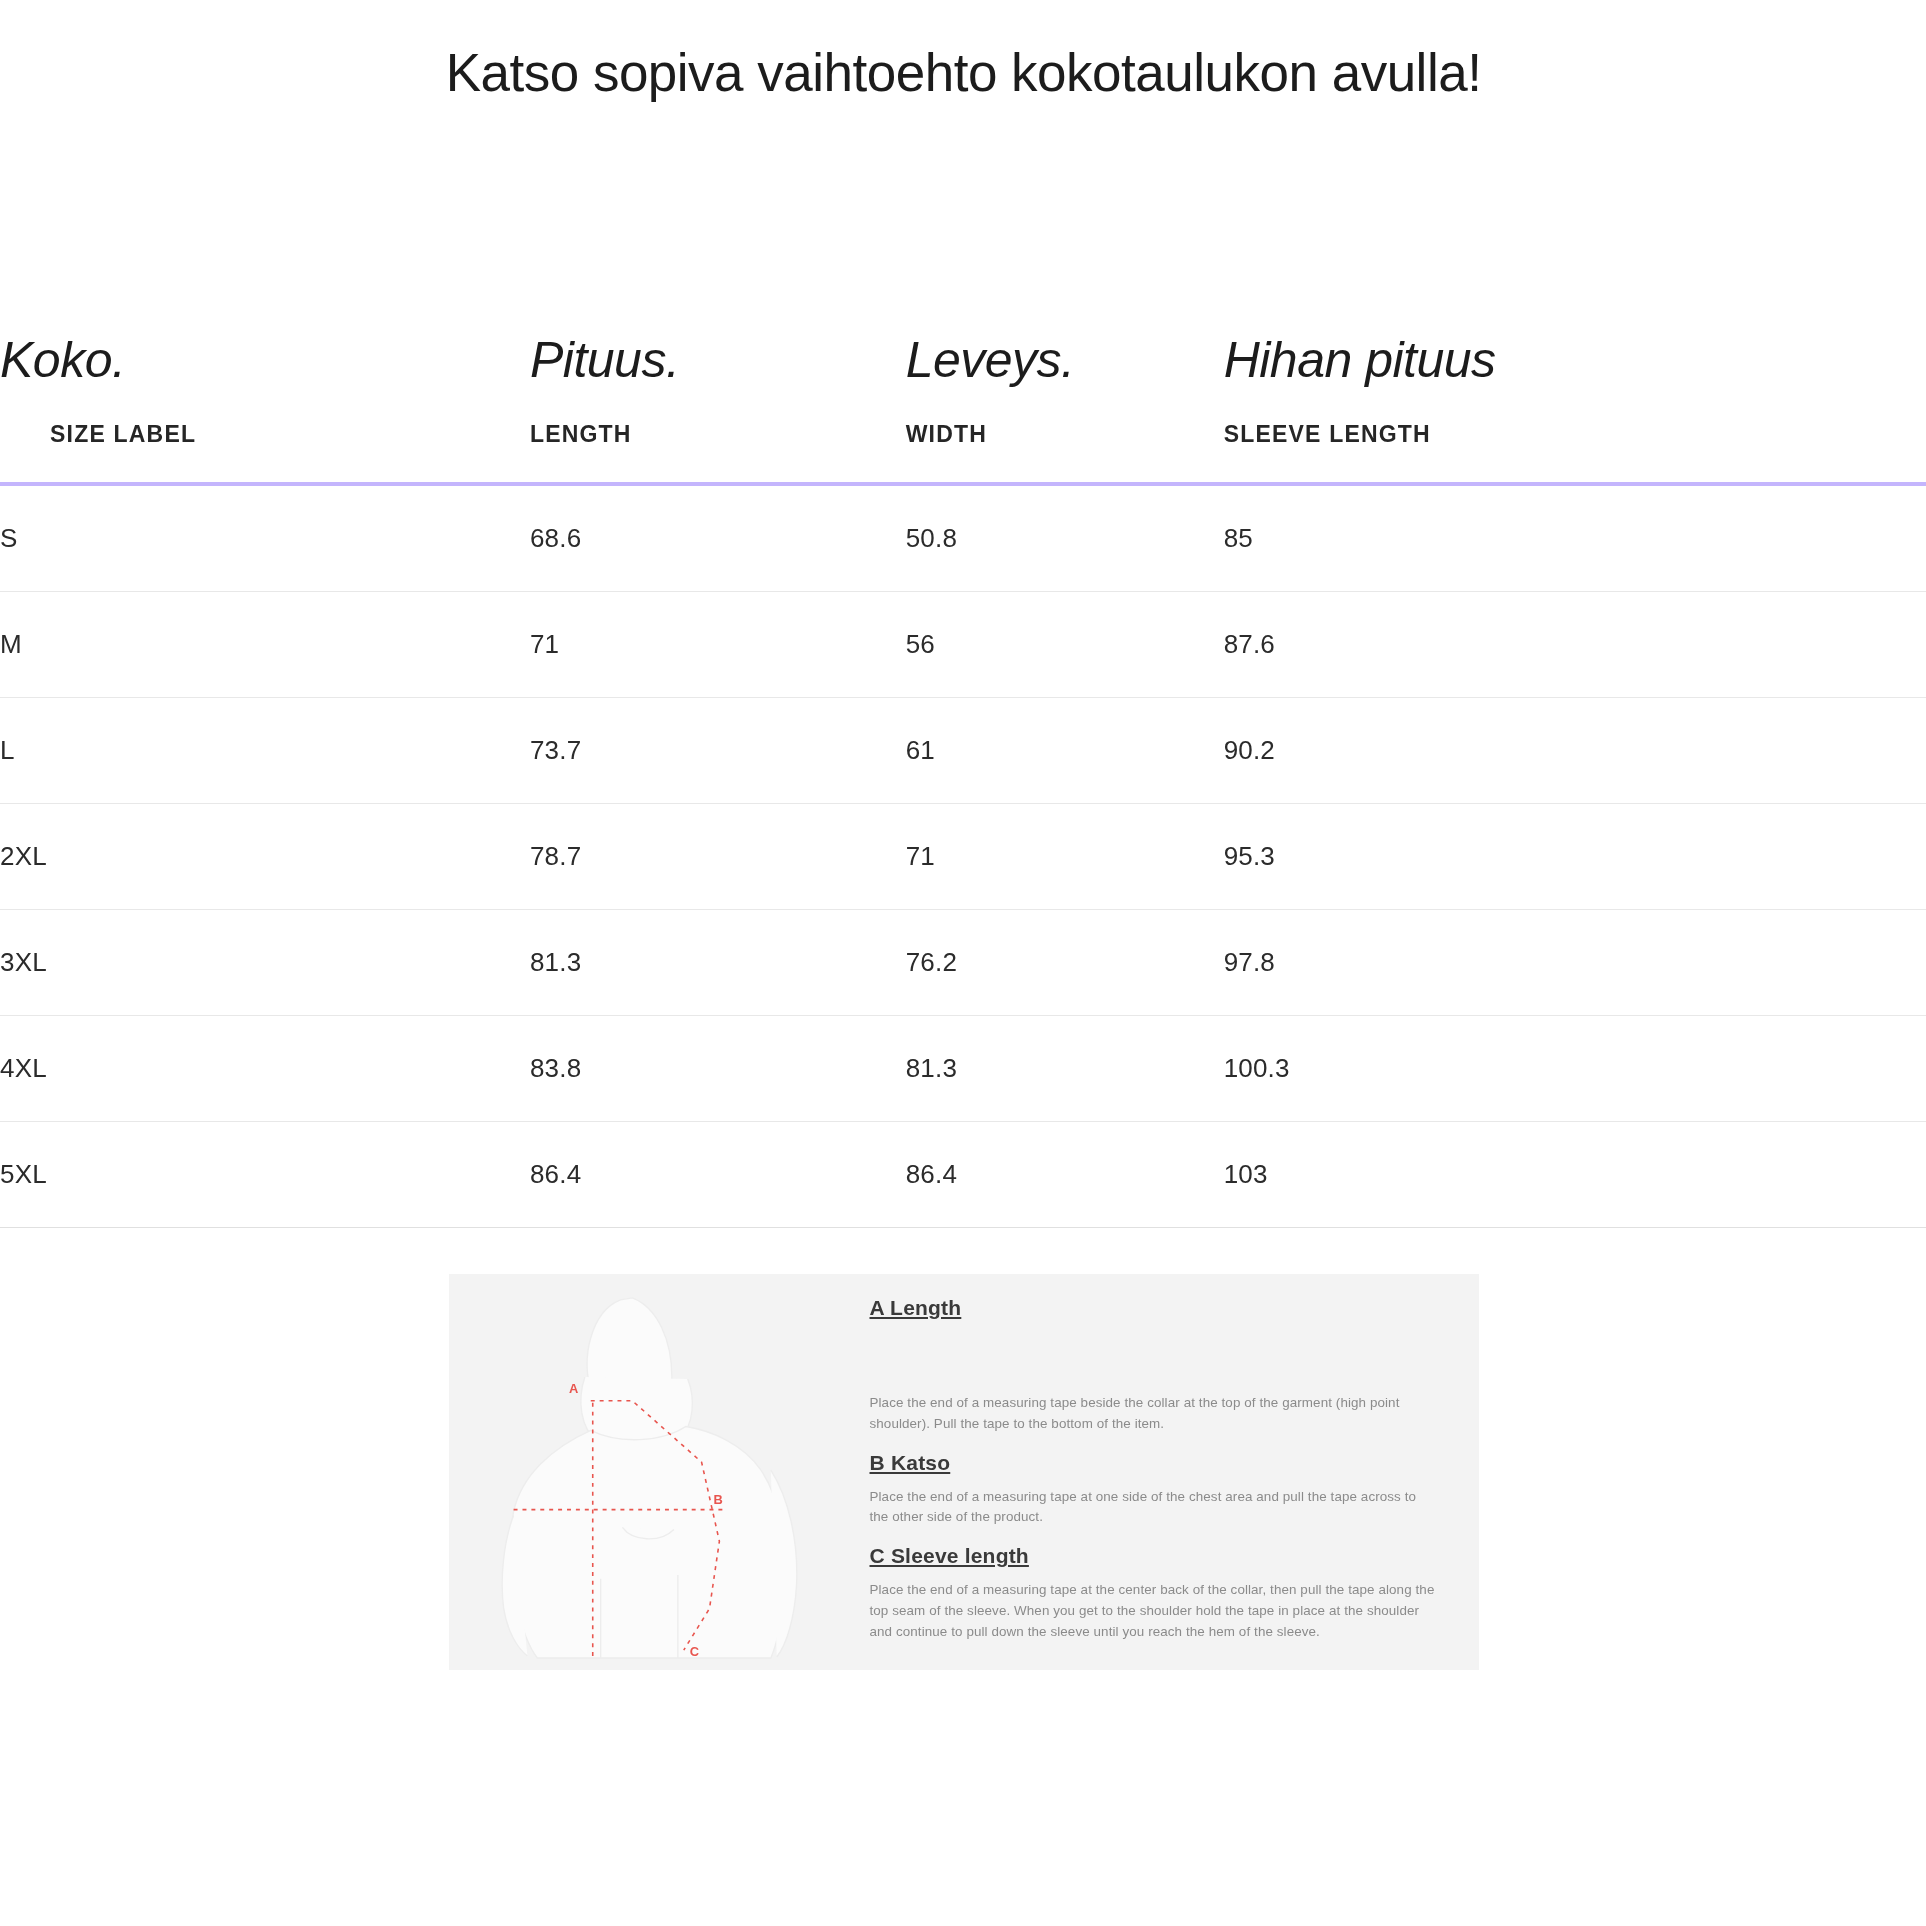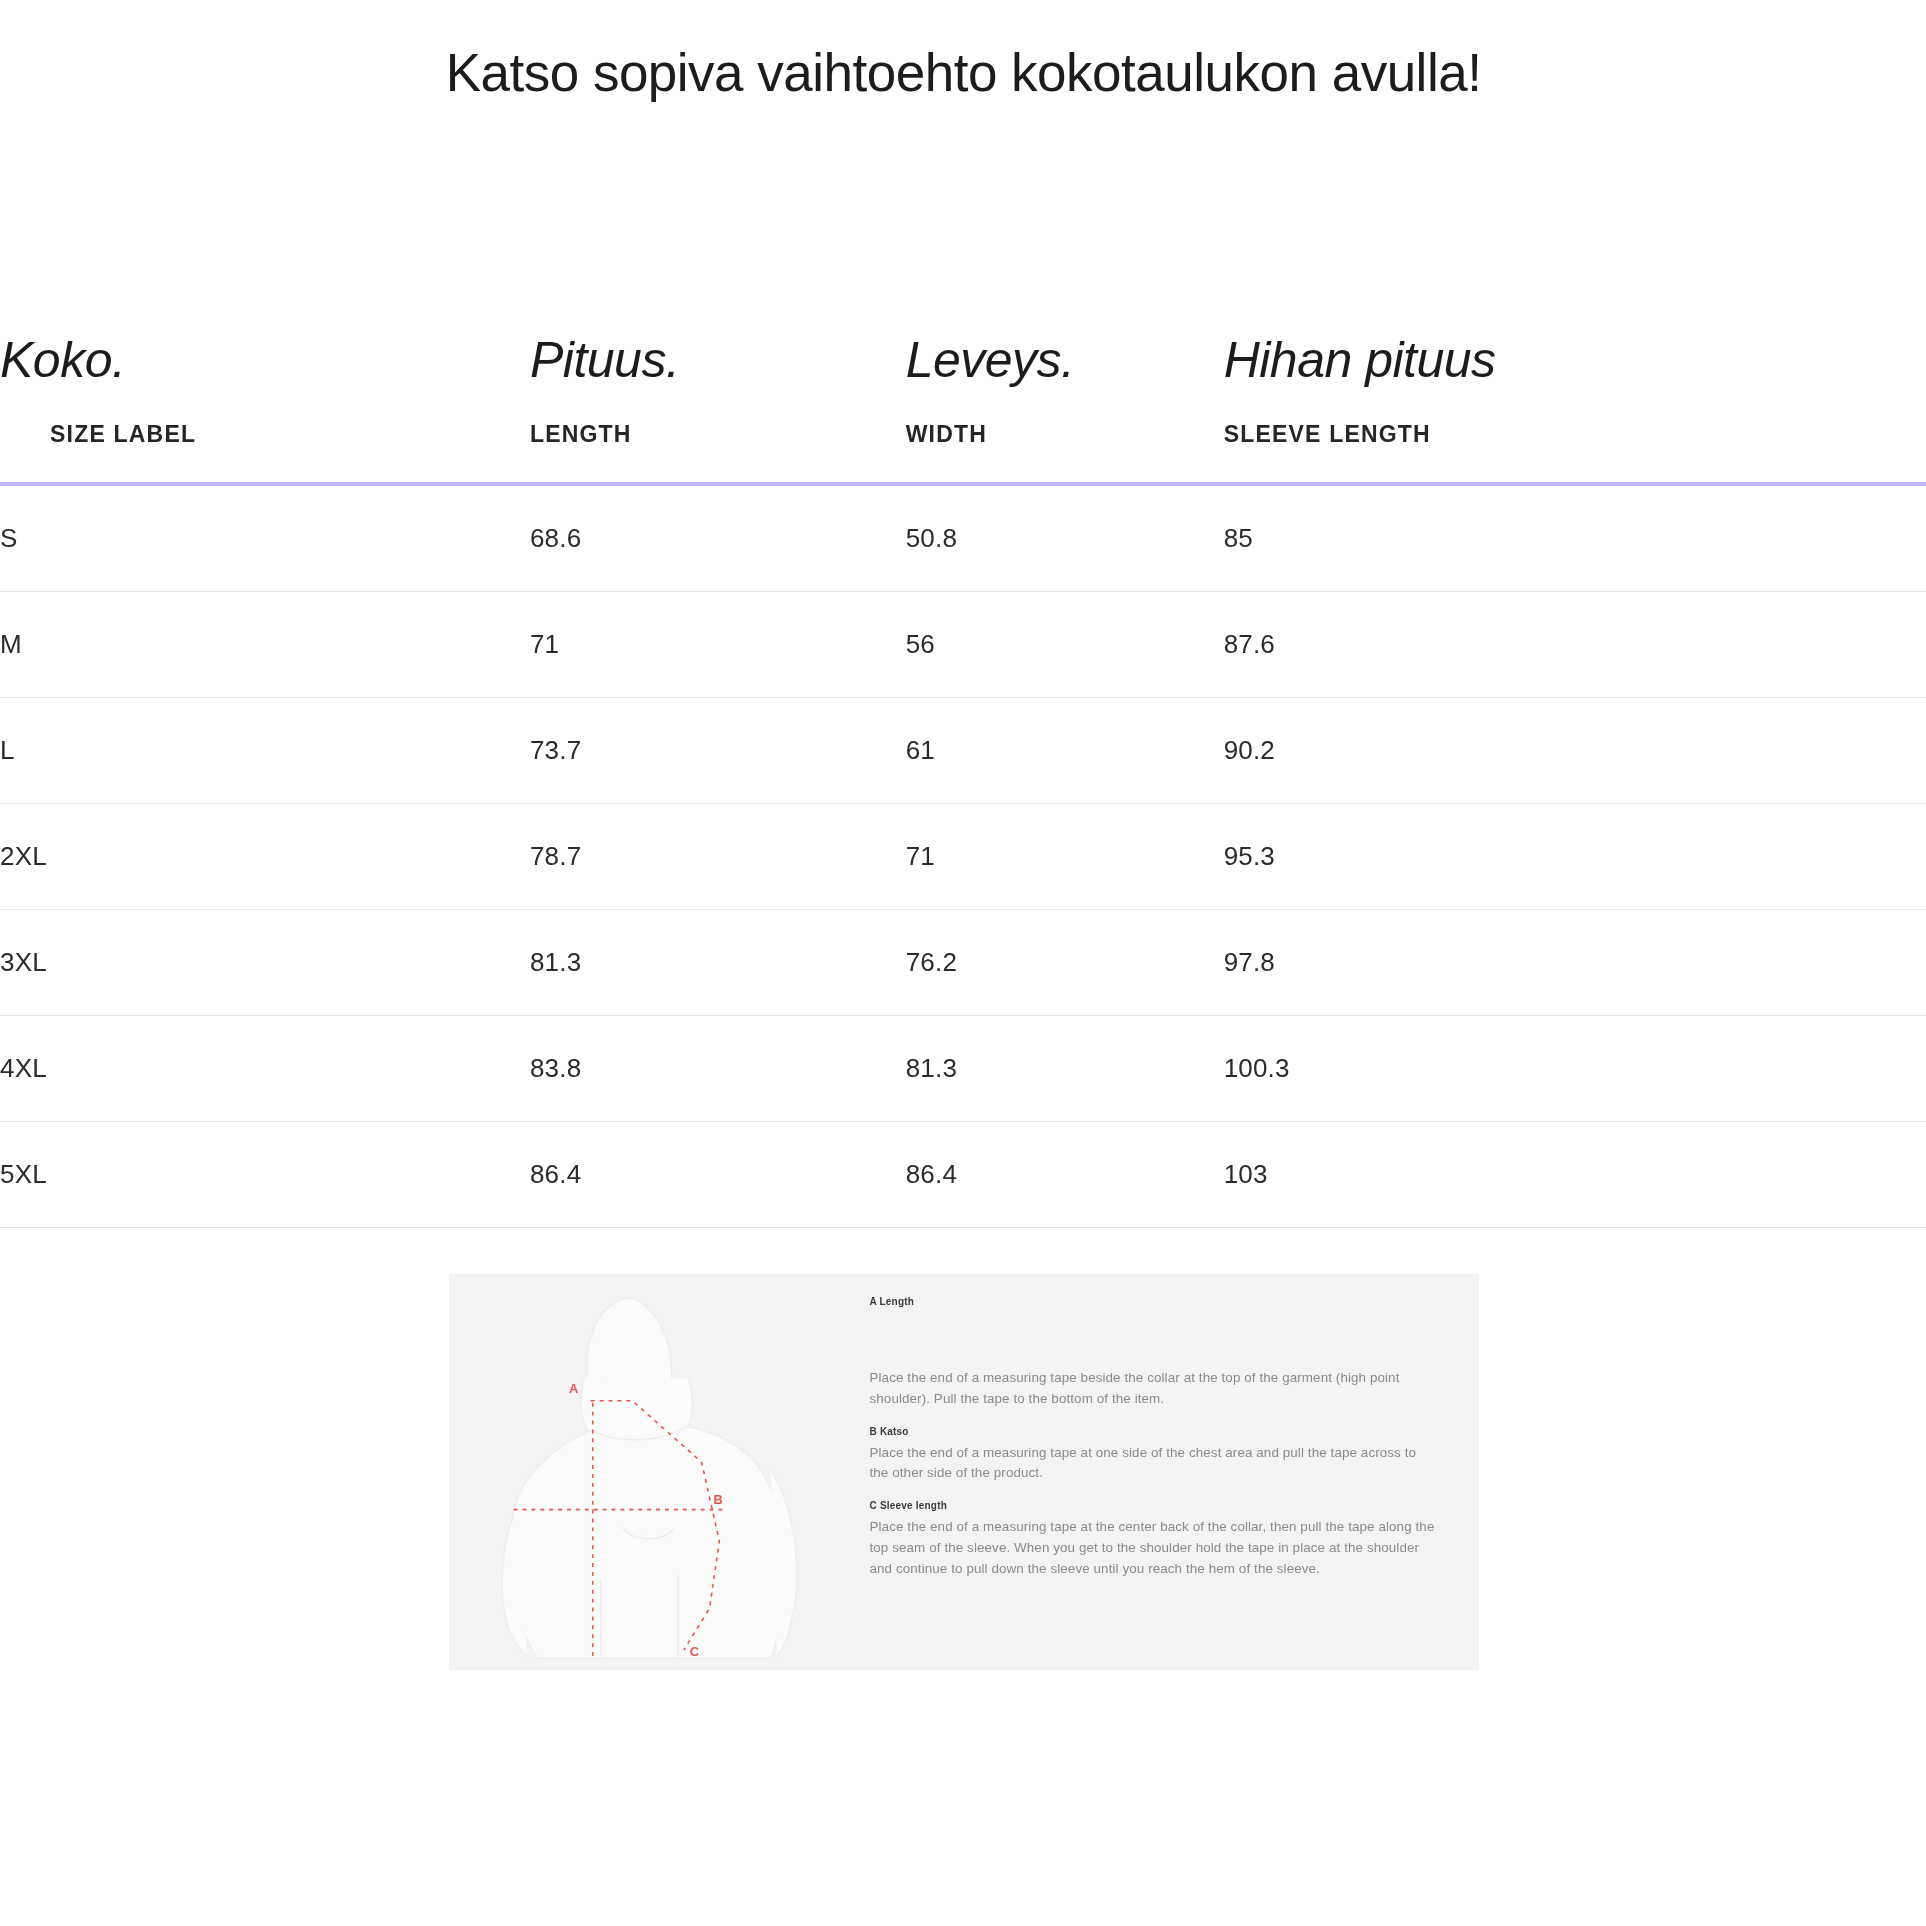--- a/index.html
+++ b/index.html
@@ -100,32 +100,33 @@
     position: absolute;
     left: 25px;
     top: 8px;
   }
   .info-right {
     flex: 1;
     padding: 22px 40px 0 10px;
     box-sizing: border-box;
   }
   .info-title {
-    font-size: 10px;
+    font-size: 21px;
     font-weight: 700;
     color: #3a3a3a;
     margin: 0 0 6px 0;
     letter-spacing: 0.2px;
+    text-decoration: underline;
   }
   .info-title.spaced { margin-top: 16px; }
   .info-body {
     font-size: 13.4px;
     line-height: 1.55;
     color: #8b8b8b;
-    margin: 0 0 4px 0;
+    margin: 12px 0 4px 0;
     letter-spacing: 0.1px;
     max-width: 614px;
   }
   .gap-block { height: 55px; }
 </style>
 </head>
 <body>
 
 <div class="page">
 

